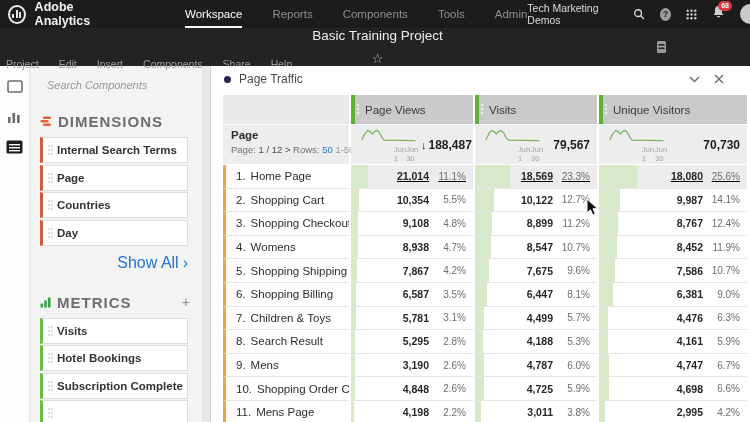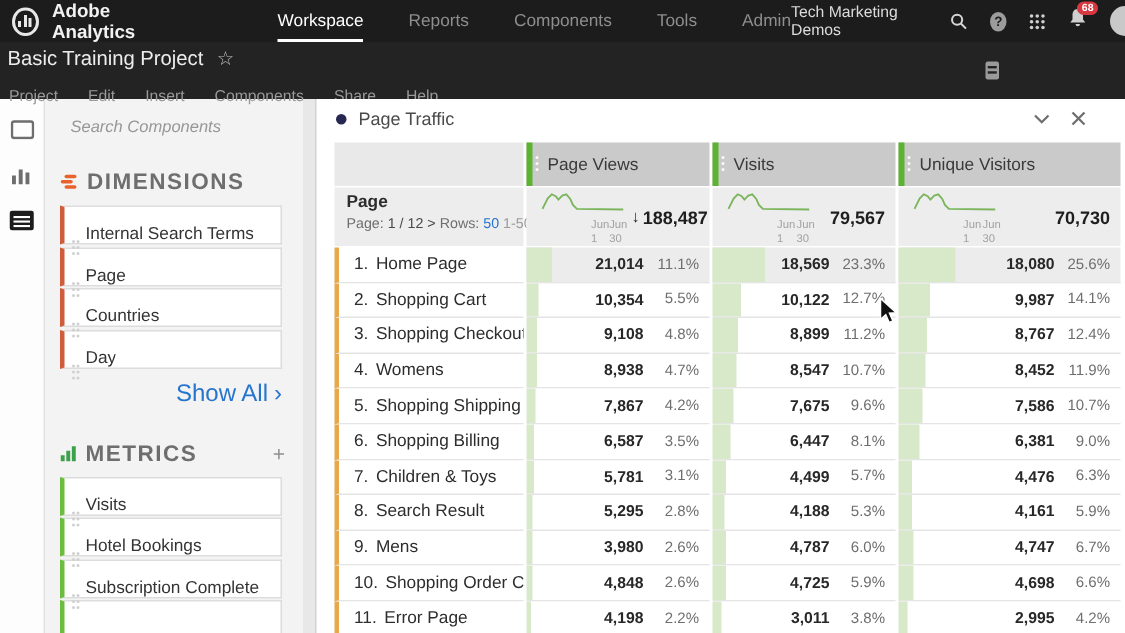--- a/index.html
+++ b/index.html
@@ -19,21 +19,21 @@
   .account { color:#dcdcdc; font-size:10.5px; }
   .q-circle { width:13px; height:13px; border-radius:50%; background:#9c9c9c; color:#1c1c1c;
               font-size:9px; font-weight:bold; display:flex; align-items:center; justify-content:center; }
   .bell-wrap { position:relative; }
   .badge { position:absolute; top:-4px; right:-7px; background:#d7373f; color:#fff; font-size:7px;
            font-weight:bold; padding:1px 3px; border-radius:6px; line-height:1.1; }
   .avatar { width:20px; height:20px; border-radius:50%; background:#c9c9c9; margin-right:-10px; flex:none; }
 
   
   .bars { background:#232323; position:relative; }
-  .projectbar { height:21px; display:flex; align-items:center; padding-left:5px; gap:9px; }
+  .projectbar { height:21px; display:flex; align-items:center; padding-left:5px; gap:9px;flex-direction:column; }
   .ptitle { color:#ededed; font-size:13.5px; }
   .star { color:#bdbdbd; font-size:13px; line-height:1; cursor:pointer; }
   .menubar { height:17px; display:flex; align-items:center; gap:20px; padding-left:6px; }
   .menu-item { color:#9a9a9a; font-size:10.5px; cursor:pointer;margin-top:12px; }
   .db-icon { position:absolute; left:656px; top:12px; width:11px; height:14px; cursor:pointer; }
 
   
   .content { display:flex; height:356px; }
   .rail { width:30px; background:#fdfdfd; border-right:1px solid #e3e3e3; display:flex;
           flex-direction:column; align-items:center; padding-top:14px; gap:17px; }
@@ -42,21 +42,21 @@
   .sidebar { width:172px; background:#f3f3f3; padding-top:10px; overflow:hidden; }
   .searchrow { display:flex; align-items:center; margin:2px 12px 0 10px; gap:7px; }
   .searchrow input { flex:1; border:none; background:transparent; outline:none;
                      font-size:11px; color:#444; font-family:inherit; }
   .searchrow input::placeholder { font-style:italic; color:#979797; }
   .sec-head { display:flex; align-items:center; gap:6px; margin:22px 12px 7px 10px; }
   .sec-label { font-size:15px; font-weight:bold; letter-spacing:1px; color:#6e6e6e; }
   .sec-head .plus { margin-left:auto; color:#909090; font-size:14px; line-height:1; cursor:pointer; }
   .cards { margin-left:10px; width:148px; }
   .card { height:26px; background:#fff; border:1px solid #dcdcdc; border-left-width:3px;
-          margin-bottom:1.5px; display:flex; align-items:flex-end; padding-left:5px; gap:7px; cursor:grab; }
+          margin-bottom:1.5px; display:flex; align-items:center; padding-left:5px; gap:7px; cursor:grab;font-weight:bold; }
   .dims .card { border-left-color:#cf5d3b; }
   .mets .card { border-left-color:#6cbd3f; }
   .card .lbl { font-size:11.5px; color:#333; white-space:nowrap; overflow:hidden; }
   .dots { width:2px; height:2px; border-radius:50%; background:#d0d0d0; flex:none; margin-top:-8px;
           box-shadow:3px 0 0 #d0d0d0,0 4px 0 #d0d0d0,3px 4px 0 #d0d0d0,0 8px 0 #d0d0d0,3px 8px 0 #d0d0d0; }
   .showall { display:flex; justify-content:flex-end; align-items:flex-start; gap:4px; margin:8px 14px 0 0;
              color:#2574cf; font-size:16px; cursor:pointer; }
 
   
   .gap { width:8px; }
@@ -89,21 +89,21 @@
   .total { font-size:12px; font-weight:bold; color:#1e1e1e; display:flex; align-items:center; gap:2px; }
   .arrow-down { font-size:11px; }
 
   .rows { margin-top:1px; }
   .trow { height:23.6px; }
   .cell-dim { background:#fff; border-left:3px solid #e6a84b; border-bottom:1px solid #e4e4e4;
               display:flex; align-items:center; padding-left:10px; gap:5px; font-size:11.5px; color:#2d2d2d;
               white-space:nowrap; overflow:hidden; cursor:pointer; }
   .cell-metric { position:relative; border-bottom:1px solid #e4e4e4; display:flex; align-items:center;
                  justify-content:flex-end; padding-right:7px; cursor:pointer; background:#fff; }
-  .trow.hl .cell-metric { background:#ececec; }
+  .trow.hl .cell-metric { background:#ececec;text-decoration:underline; }
   .bar { position:absolute; left:0; top:0; bottom:0; background:#d8e9c9; }
   .num { font-size:10.5px; font-weight:bold; color:#272727; position:relative; }
   .pct { font-size:10px; color:#6e6e6e; width:37px; text-align:right; position:relative; }
 
   .cursor { position:absolute; left:586px; top:198px; z-index:9; pointer-events:none; }
 </style>
 </head>
 <body>
 
 <div class="topnav">
@@ -540,21 +540,21 @@
             </div>
           </div>
 
   <div class="grid trow">
     <div class="cell-dim">
       <span class="rank">9.</span>
       <span class="rname">Mens</span>
     </div>
   <div class="cell-metric">
               <span class="bar" style="width: 3.9px;"></span>
-              <span class="num">3,980</span>
+              <span class="num">3,190</span>
               <span class="pct">2.6%</span>
             </div>
             <div class="cell-metric">
               <span class="bar" style="width: 9px;"></span>
               <span class="num">4,787</span>
               <span class="pct">6.0%</span>
             </div>
             <div class="cell-metric">
               <span class="bar" style="width: 10.05px;"></span>
               <span class="num">4,747</span>
@@ -580,21 +580,21 @@
             <div class="cell-metric">
               <span class="bar" style="width: 9.9px;"></span>
               <span class="num">4,698</span>
               <span class="pct">6.6%</span>
             </div>
           </div>
 
   <div class="grid trow">
     <div class="cell-dim">
       <span class="rank">11.</span>
-      <span class="rname">Error Page</span>
+      <span class="rname">Mens Page</span>
     </div>
   <div class="cell-metric">
               <span class="bar" style="width: 3.3px;"></span>
               <span class="num">4,198</span>
               <span class="pct">2.2%</span>
             </div>
             <div class="cell-metric">
               <span class="bar" style="width: 5.7px;"></span>
               <span class="num">3,011</span>
               <span class="pct">3.8%</span>

